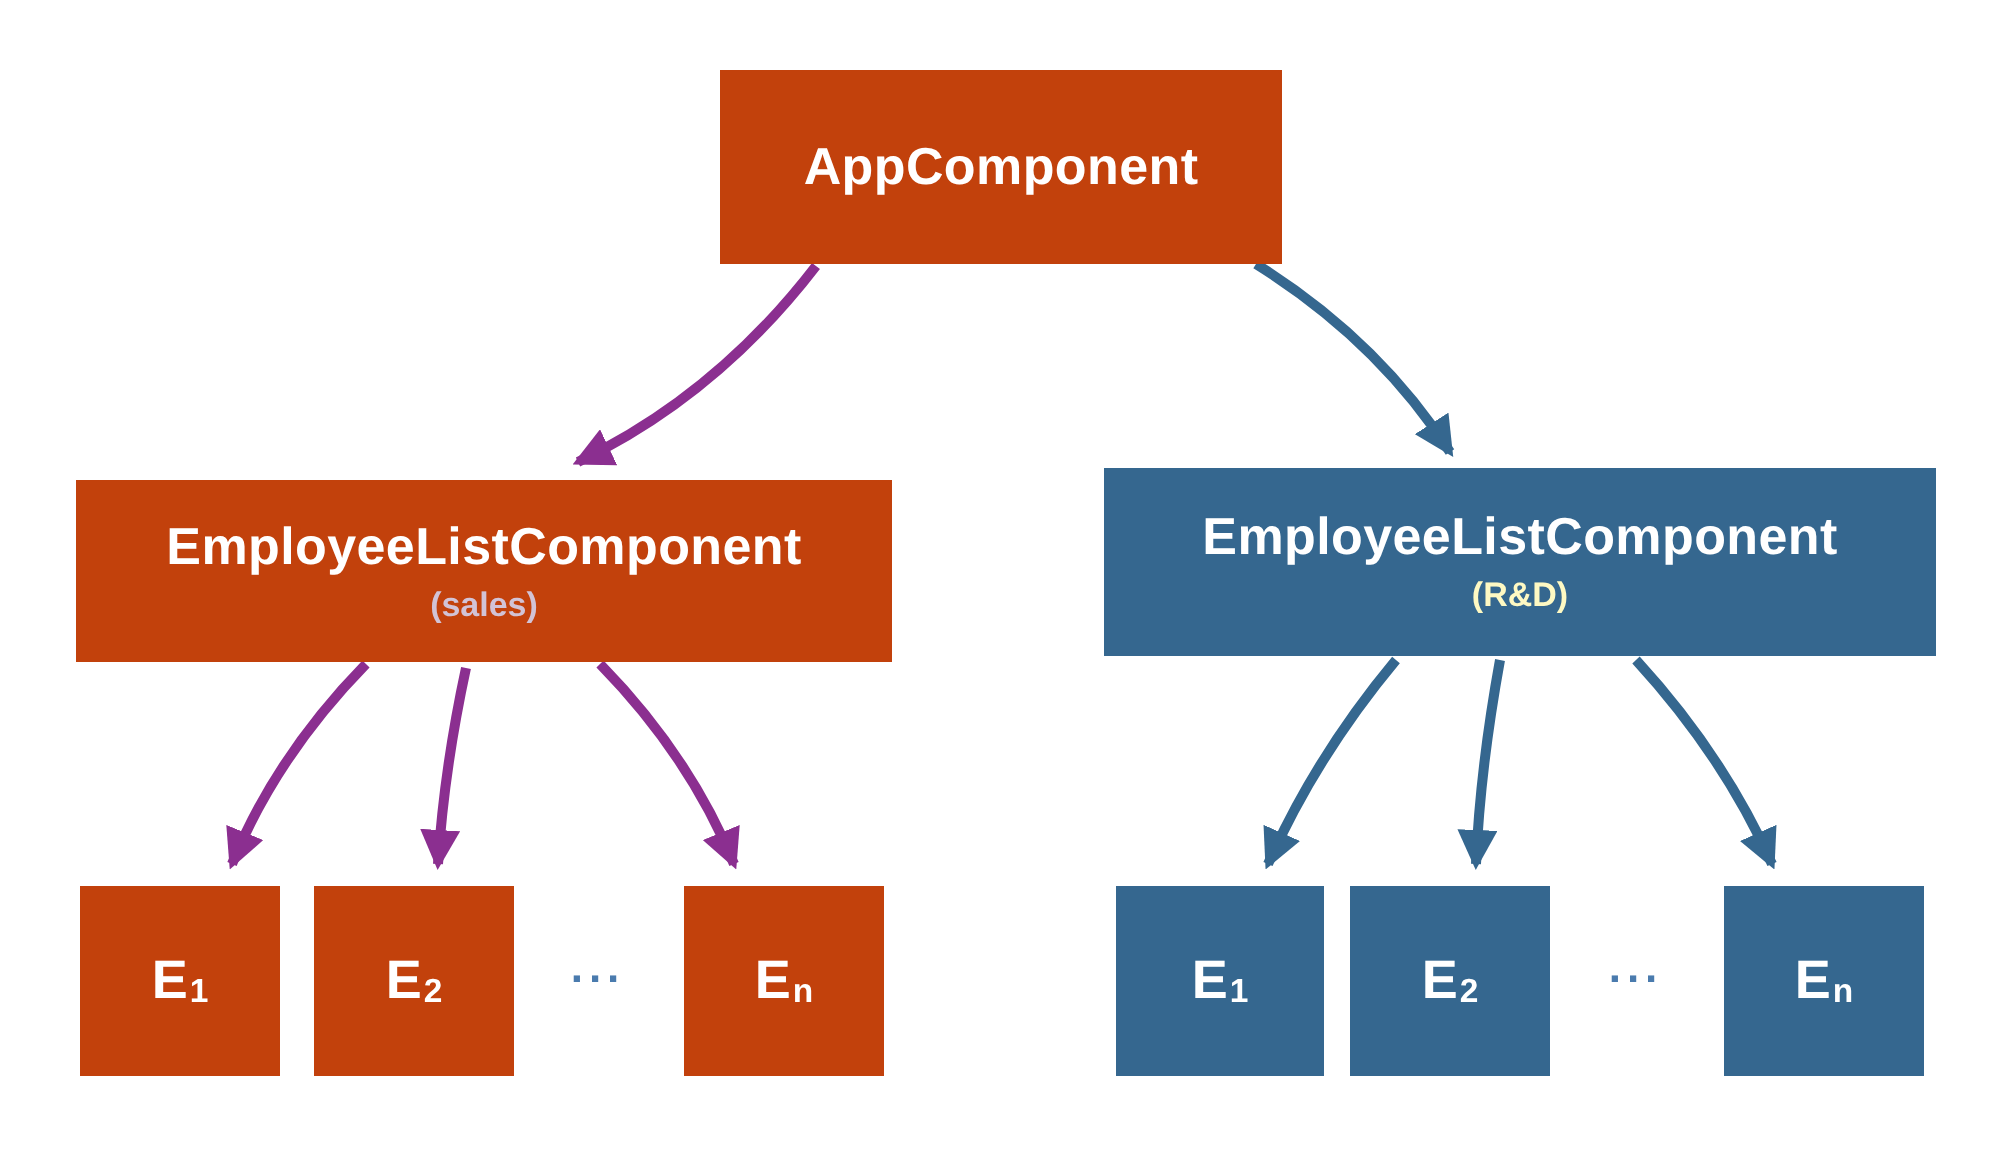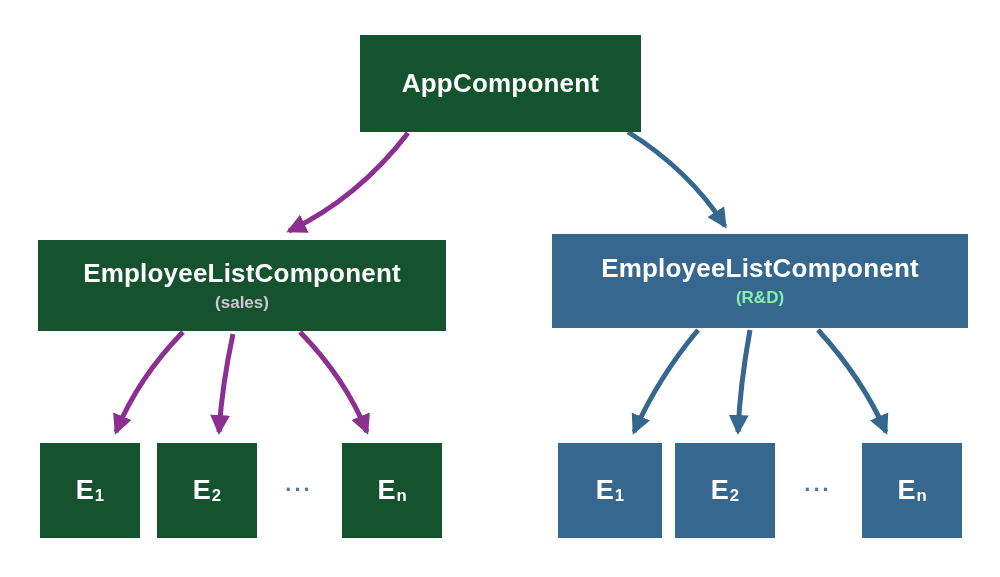--- a/index.html
+++ b/index.html
@@ -21,26 +21,26 @@
     position: absolute;
     display: flex;
     flex-direction: column;
     align-items: center;
     justify-content: center;
     color: #ffffff;
     font-weight: 700;
     text-align: center;
     box-sizing: border-box;
   }
-  .purple { background: #14532d; }
+  .purple { background: #c2410c; }
   .blue   { background: #35678f; }
   .box-title { font-size: 26px; line-height: 1.15; letter-spacing: 0.2px; }
   .box-sub   { font-size: 17px; line-height: 1.1; margin-top: 5px; }
   .purple .box-sub { color: #d2c3d6; }
-  .blue   .box-sub { color: #86efac; }
+  .blue   .box-sub { color: #fef9c3; }
 
   .root-box  { left: 360px; top: 35px;  width: 281px; height: 97px; }
   .sales-box { left: 38px;  top: 240px; width: 408px; height: 91px; }
   .rnd-box   { left: 552px; top: 234px; width: 416px; height: 94px; }
 
   .ebox { width: 100px; height: 95px; top: 443px; font-size: 27px; justify-content: center; }
   .ebox sub {
     font-size: 0.62em;
     vertical-align: baseline;
     position: relative;

